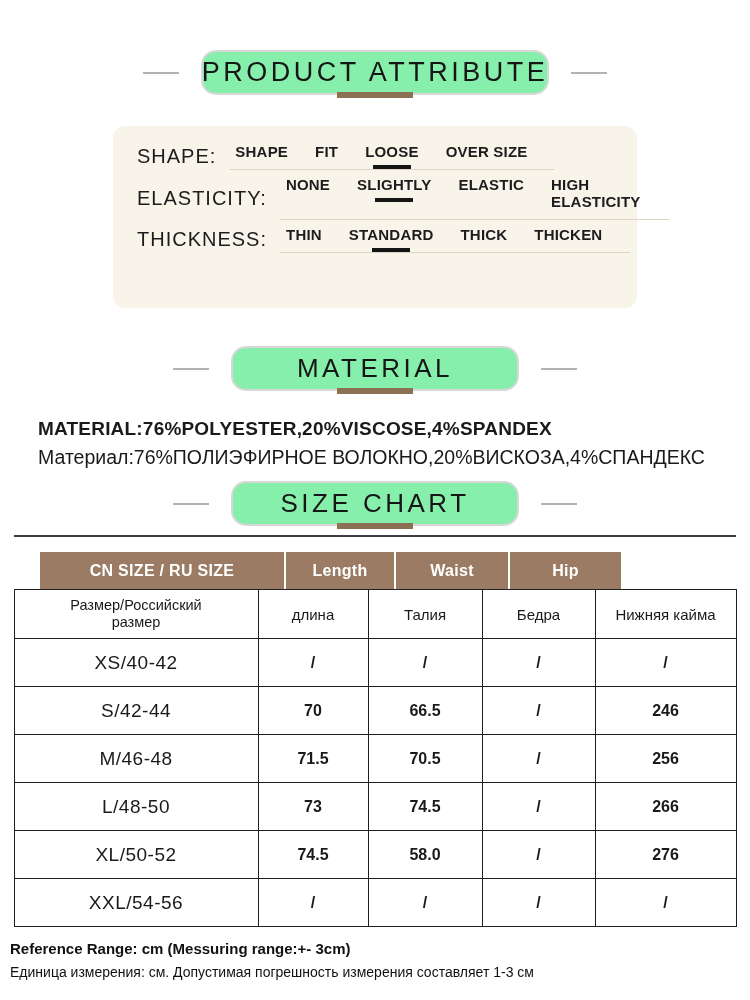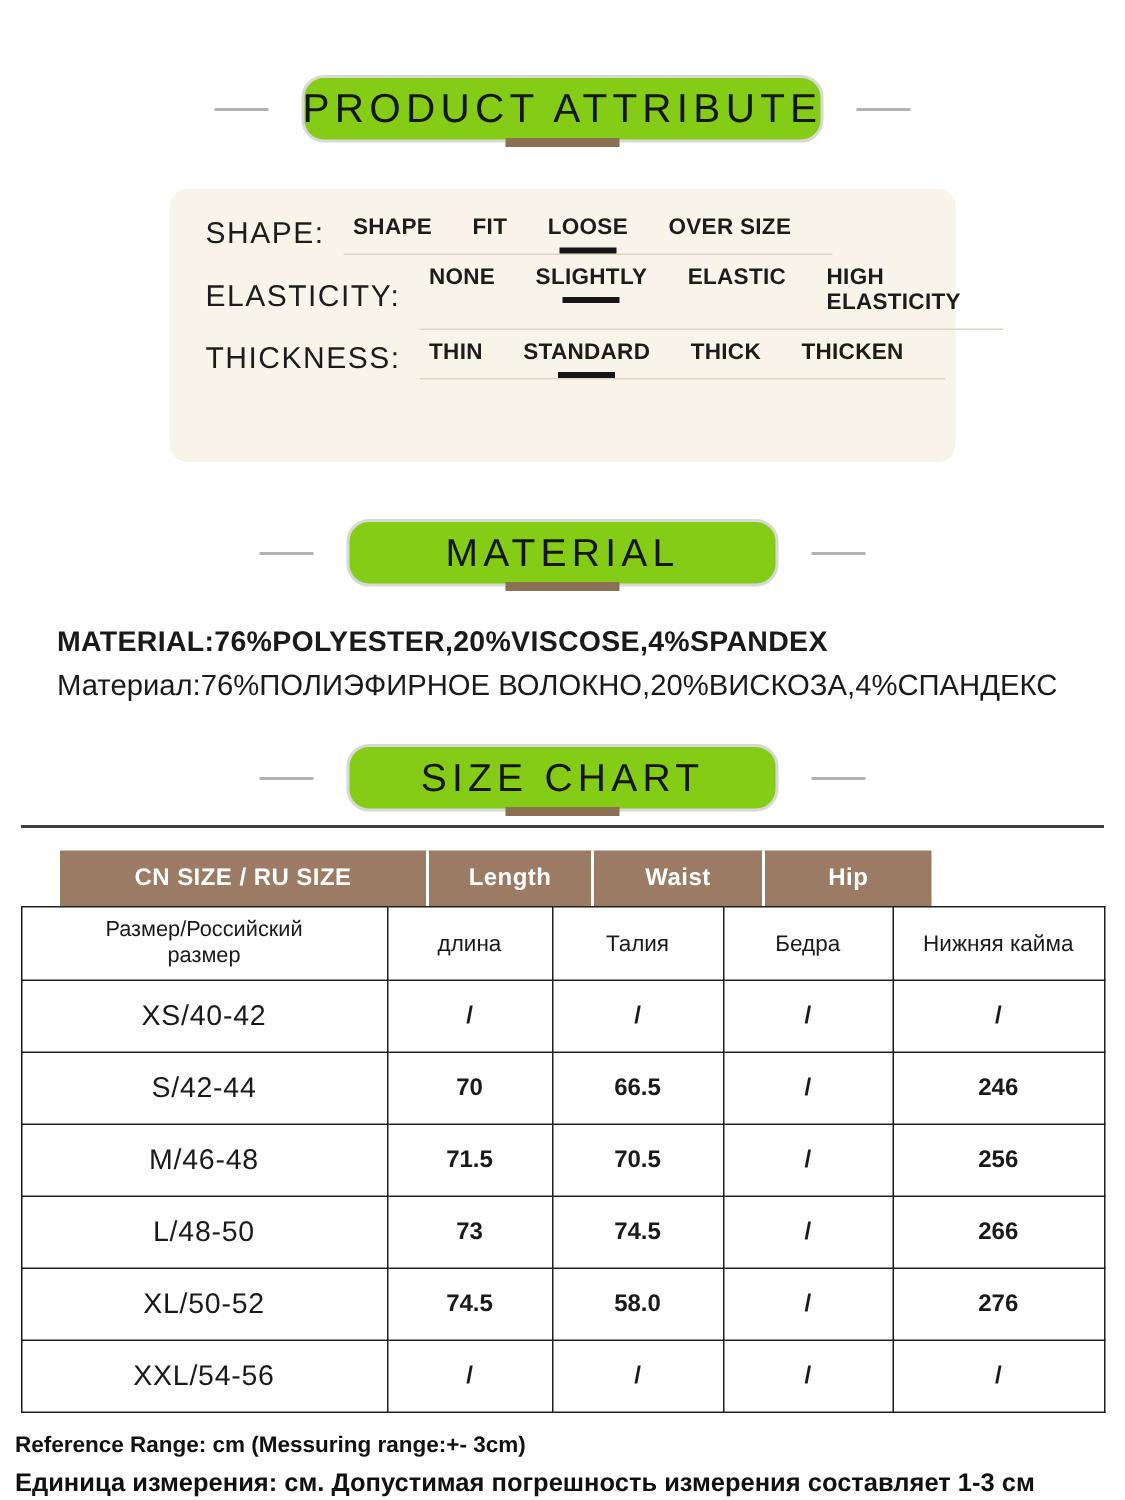--- a/index.html
+++ b/index.html
@@ -6,21 +6,21 @@
   body{
     width:750px;height:1000px;background:#ffffff;
     font-family:"Liberation Sans","DejaVu Sans",sans-serif;
     color:#1a1a1a;overflow:hidden;
   }
   
   .title-row{display:flex;align-items:center;justify-content:center;gap:22px;}
   .s1{margin-top:50px;}
   .dash{width:36px;height:2px;background:#b2b2b2;}
   .title-box{
-    position:relative;background:#84cc16;border:2px solid #d8d8d8;border-radius:15px;
+    position:relative;background:#86efac;border:2px solid #d8d8d8;border-radius:15px;
     display:flex;align-items:center;justify-content:center;white-space:nowrap;
     box-sizing:border-box;color:#161616;
   }
   .title-box.wide{width:348px;height:45px;font-size:27px;letter-spacing:3.5px;}
   .title-box.mid{width:288px;height:45px;font-size:26px;letter-spacing:3.5px;}
   .title-underline{
     position:absolute;bottom:-5px;left:50%;transform:translateX(-50%);
     width:76px;height:6px;background:#8c7054;
   }
   
@@ -37,21 +37,21 @@
   .attr-opt{font-size:15px;font-weight:700;letter-spacing:0.2px;position:relative;color:#1c1c1c;}
   .attr-opt.sel::after{
     content:"";position:absolute;left:50%;transform:translateX(-50%);
     bottom:-9px;width:38px;height:4px;background:#151515;
   }
   
   .mat-lines{margin-top:27px;padding-left:38px;}
   .mat-en{font-size:19px;font-weight:700;letter-spacing:0.2px;}
   .mat-ru{font-size:19.5px;font-weight:400;margin-top:6px;}
   
-  .s3-title{margin-top:27px;}
+  .s3-title{margin-top:12px;}
   .divider{width:722px;height:2px;background:#3f3f3f;margin:9px auto 0;}
   .brown-header{
     width:670px;margin:15px auto 0;display:grid;
     grid-template-columns:244px 110px 114px 113px 141px;height:37px;
   }
   .bh-cell{
     background:#9b7b63;color:#fff;font-weight:700;font-size:16px;
     display:flex;align-items:center;justify-content:center;
     border-left:2px solid #fff;letter-spacing:0.3px;
   }
@@ -59,21 +59,21 @@
   table.size-table{width:722px;margin:0 auto;border-collapse:collapse;table-layout:fixed;}
   table.size-table td{
     border:1.5px solid #1f1f1f;text-align:center;vertical-align:middle;
   }
   tr.sub td{height:44px;font-size:15px;}
   tr.sub td.c0{font-size:14.5px;line-height:1.2;padding:2px 38px;}
   tr.body-row td{height:45px;font-size:16px;font-weight:600;}
   tr.body-row td.c0{font-size:19px;font-weight:400;letter-spacing:0.5px;}
   
   .note-en{margin:13px 0 0 10px;font-size:15px;font-weight:700;color:#111;}
-  .note-ru{margin:7px 0 0 10px;font-size:17px;font-weight:700;color:#111;}
+  .note-ru{margin:7px 0 0 10px;font-size:14px;font-weight:400;color:#111;}
 </style>
 </head>
 <body>
 
 <div>
   <div class="title-row s1">
     <span class="dash"></span>
     <div class="title-box wide">
       <span>PRODUCT ATTRIBUTE</span>
       <span class="title-underline"></span>

